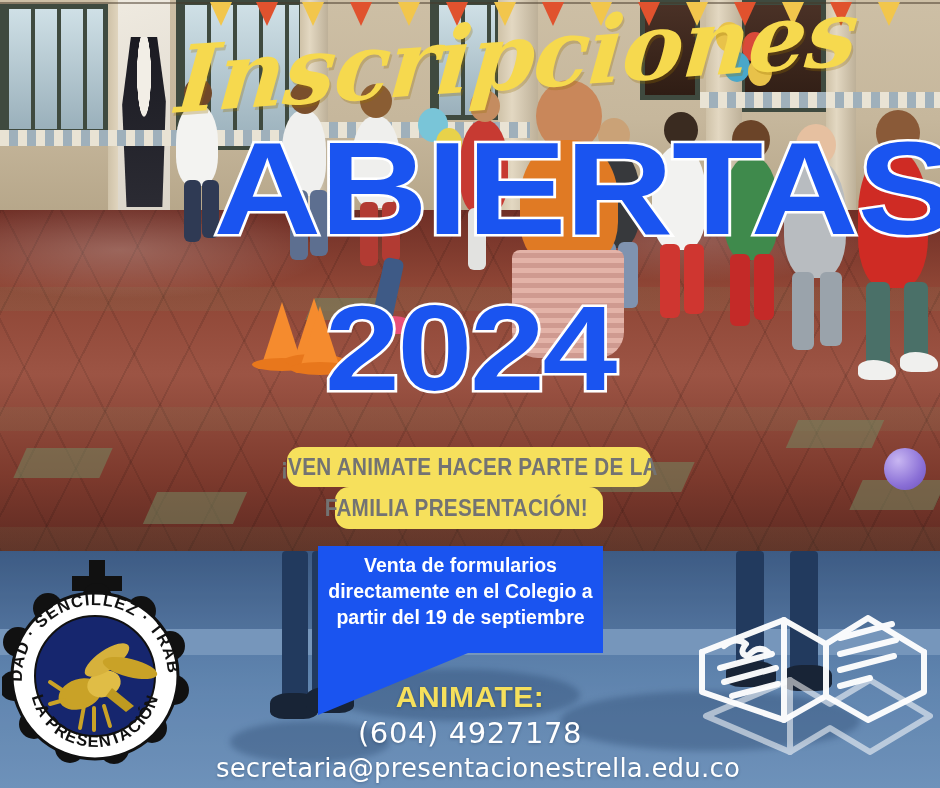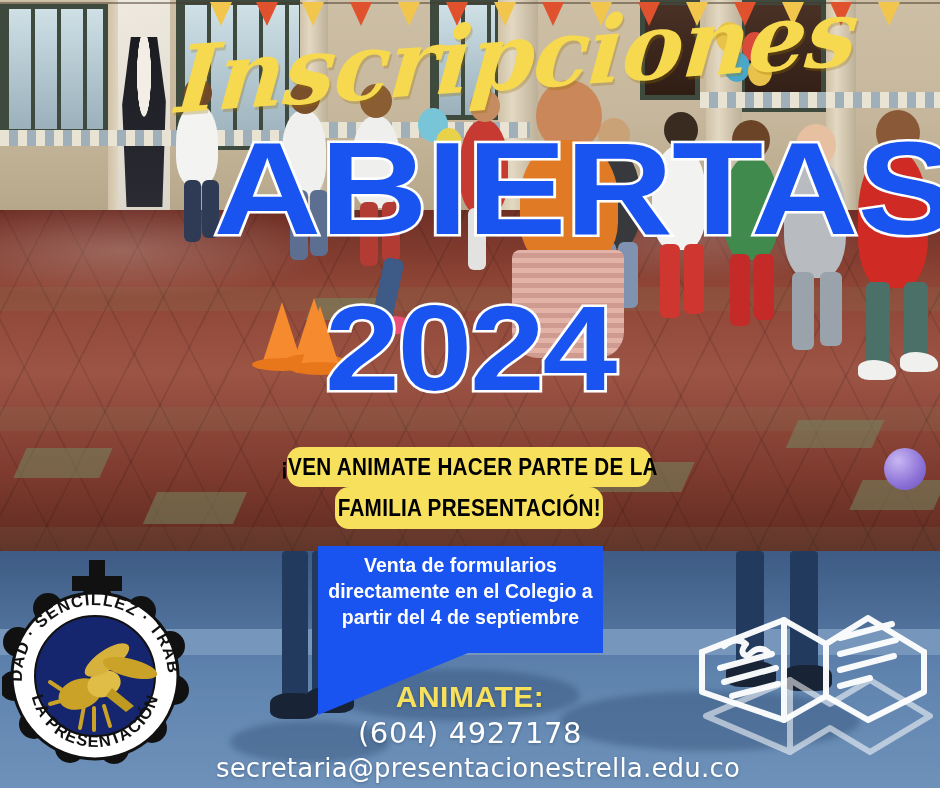--- a/index.html
+++ b/index.html
@@ -95,27 +95,27 @@
   .year{
     position:absolute;left:330px;top:288px;width:280px;text-align:center;
     font-family:"Liberation Sans", sans-serif;font-weight:700;
     font-size:120px;line-height:1;color:#1a54f0;letter-spacing:-2px;
     transform:scaleX(1.12);transform-origin:50% 50%;
     -webkit-text-stroke:5px #ffffff;paint-order:stroke fill;
   }
   .pill{
     position:absolute;background:#f6e05c;border-radius:14px;
     display:flex;align-items:center;justify-content:center;
-    color:#000000;font-weight:700;letter-spacing:.3px;
+    color:#737373;font-weight:700;letter-spacing:.3px;
     font-family:"Liberation Sans", sans-serif;
     transform:scaleX(1.0);
   }
   .pill span{display:block;transform:scaleX(.9);transform-origin:50% 50%;white-space:nowrap;}
   .pill1{left:287px;top:447px;width:364px;height:40px;font-size:23px;}
-  .pill2{left:335px;top:487px;width:268px;height:42px;font-size:23px;}
+  .pill2{left:335px;top:487px;width:268px;height:42px;font-size:23px;justify-content:flex-end;}
 
   .bubble{
     position:absolute;left:318px;top:546px;width:285px;height:107px;background:#1a54f0;
   }
   .bubble-txt{
     position:absolute;left:318px;top:552px;width:285px;text-align:center;
     color:#ffffff;font-weight:700;font-size:19.5px;line-height:1.34;
     font-family:"Liberation Sans", sans-serif;
   }
   .tail2{position:absolute;left:318px;top:653px;width:150px;height:62px;background:#1a54f0;
@@ -359,19 +359,19 @@
 
   <div class="pill pill1">
     <span>¡VEN ANIMATE HACER PARTE DE LA</span>
   </div>
   <div class="pill pill2">
     <span>FAMILIA PRESENTACIÓN!</span>
   </div>
 
   <div class="bubble"></div>
   <div class="tail2"></div>
-  <div class="bubble-txt">Venta de formularios directamente en el Colegio a partir del 4 de septiembre</div>
+  <div class="bubble-txt">Venta de formularios directamente en el Colegio a partir del 19 de septiembre</div>
 
   <div class="informes">ANIMATE:</div>
   <div class="phone">(604) 4927178</div>
   <div class="email">secretaria@presentacionestrella.edu.co</div>
 
 </div>
 
 </body></html>

